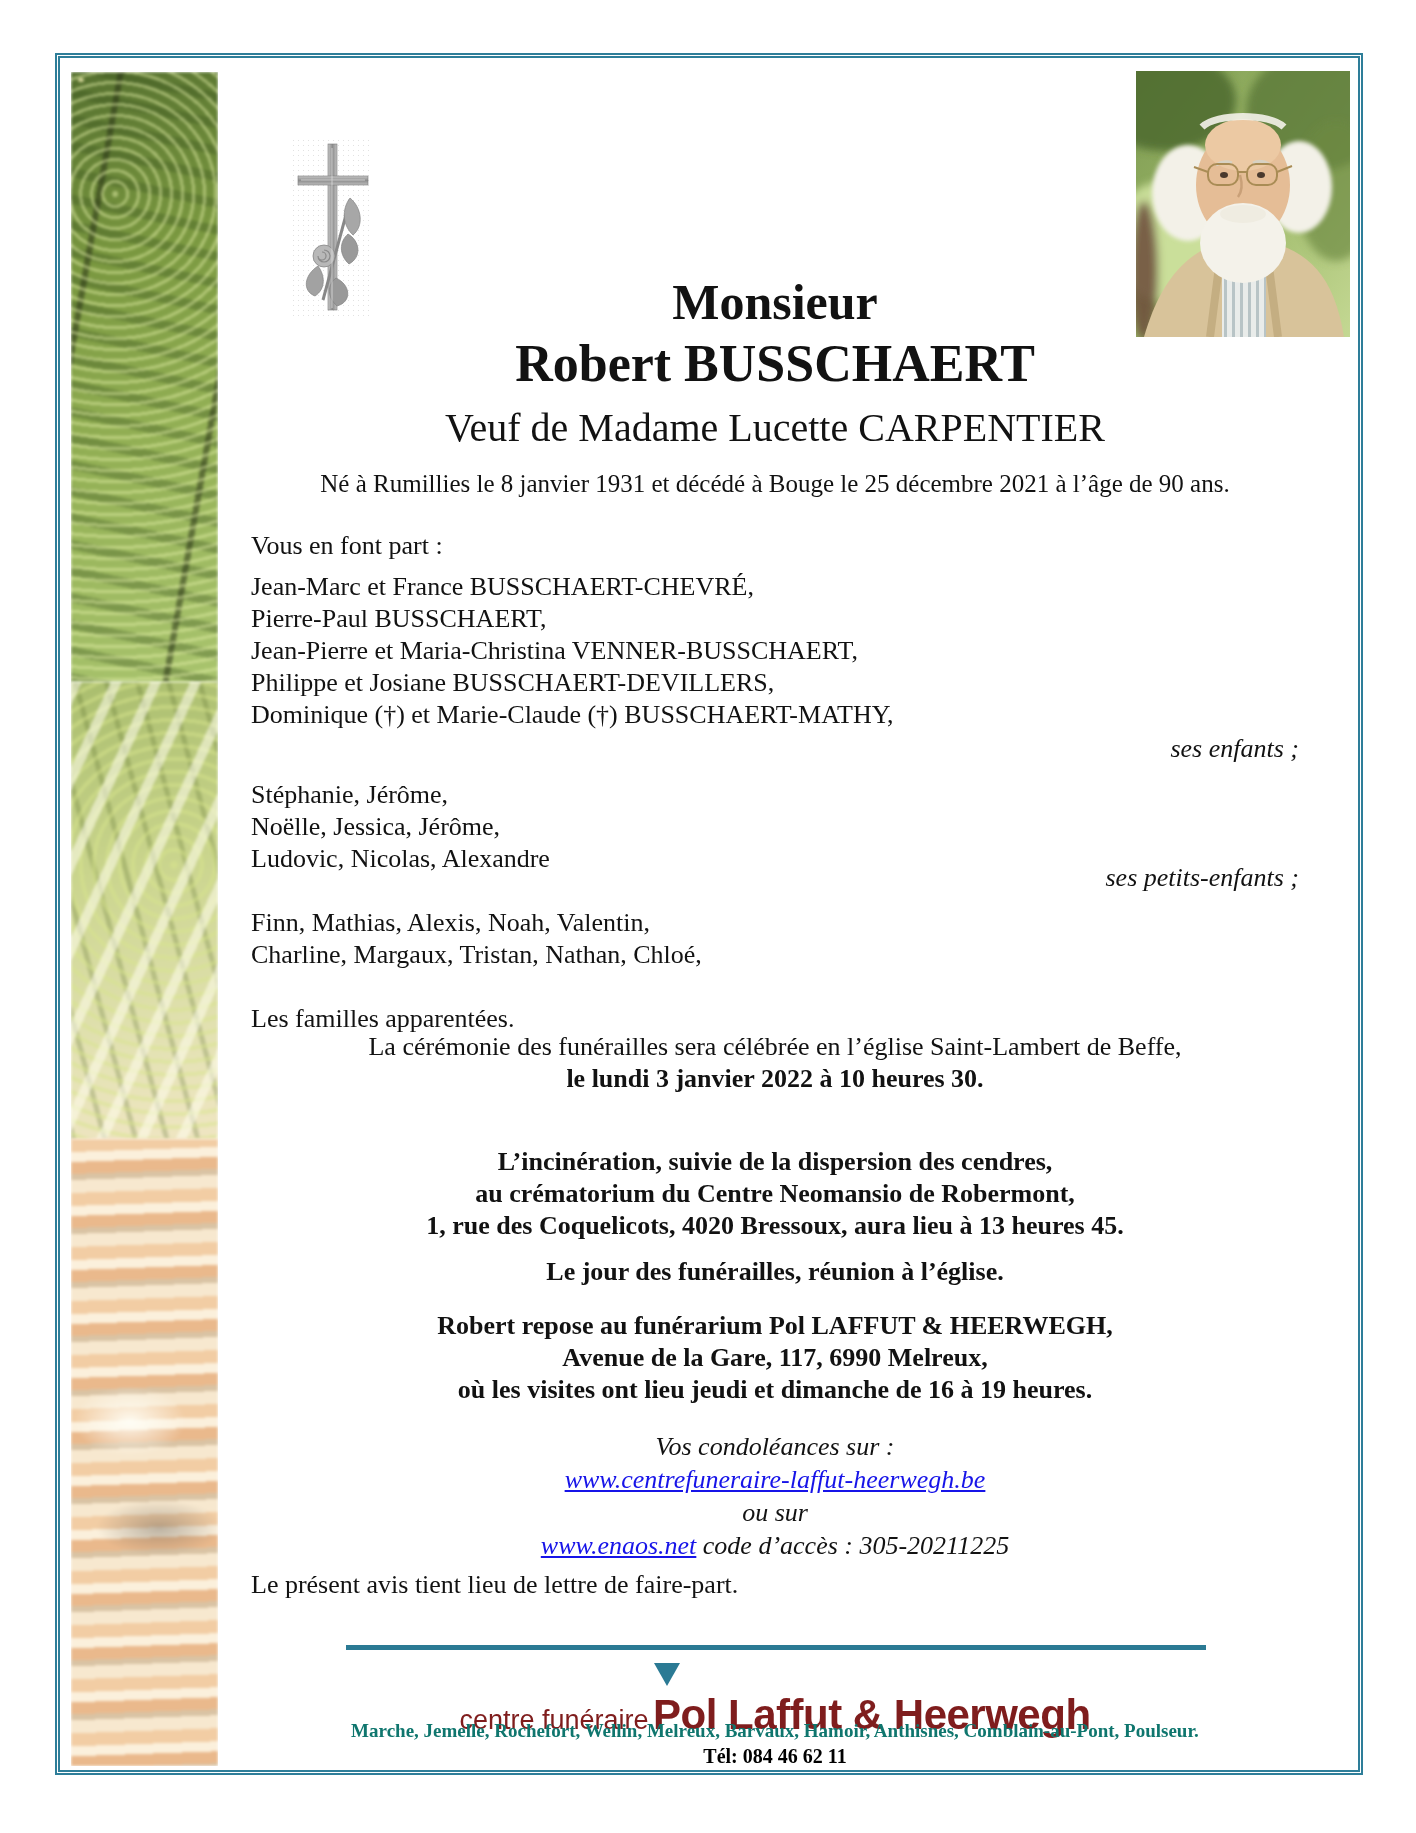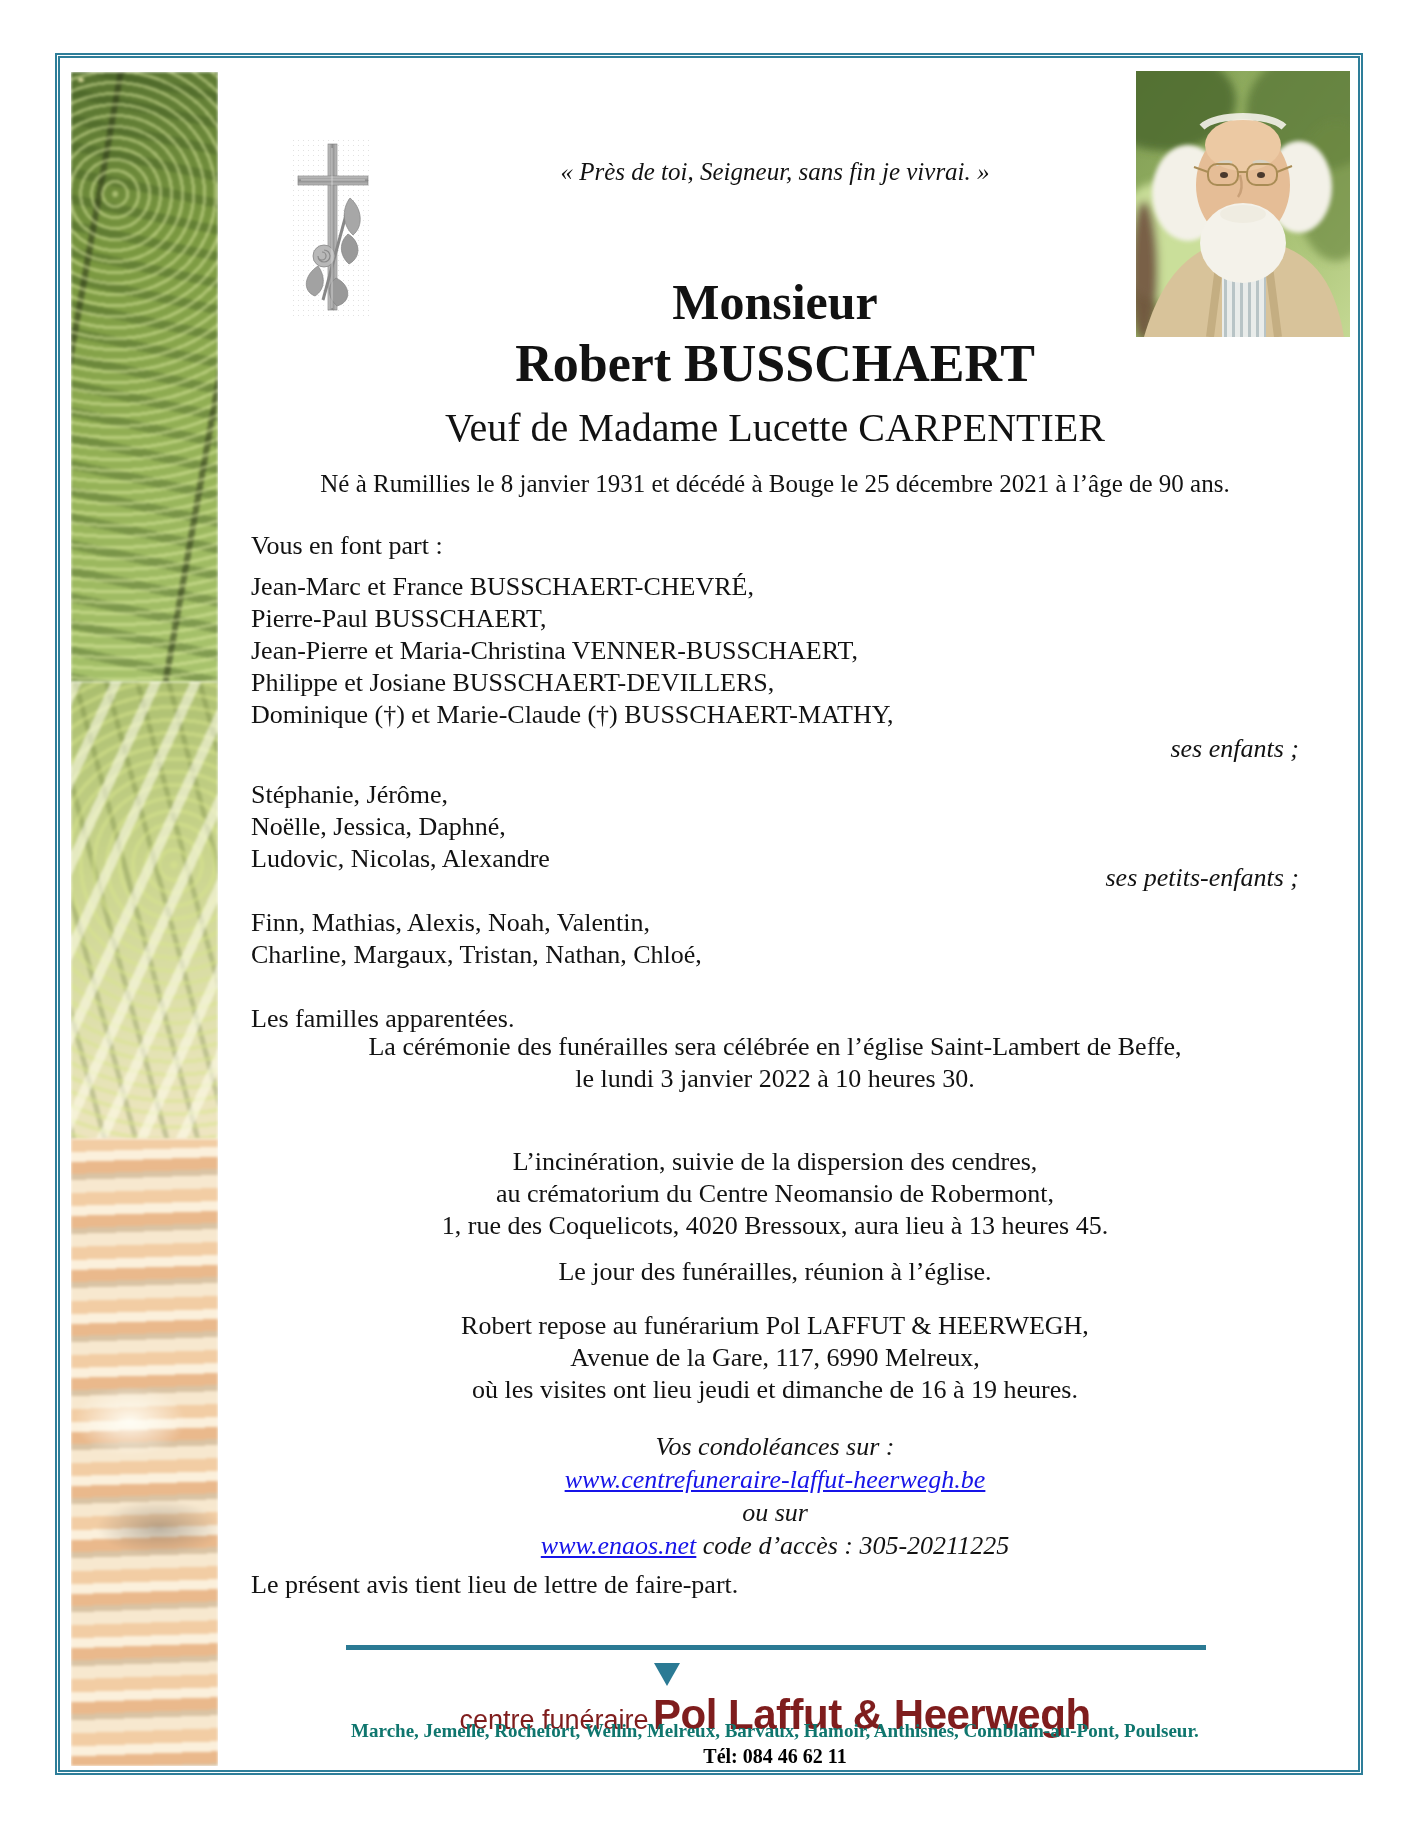--- a/index.html
+++ b/index.html
@@ -47,21 +47,21 @@
   .nowrap{white-space:nowrap;}
   .quote{top:100px;font-style:italic;font-size:25px;}
   .t-title{top:213px;font-size:50px;font-weight:bold;line-height:62px;}
   .t-name{top:275px;font-size:52px;font-weight:bold;line-height:62px;}
   .t-rel{top:341px;font-size:40px;line-height:58px;}
   .life{top:412px;font-size:25px;}
   .intro{top:473px;font-size:26px;}
   .list{font-size:26px;line-height:32px;}
   .lbl{font-size:26px;font-style:italic;}
   .cer{font-size:26px;line-height:32px;}
-  .bold{font-weight:normal;}
+  .bold{font-weight:bold;}
   .ital{font-style:italic;}
   a.doclink{color:#1714e8;text-decoration:underline;}
   .notice{top:1512px;font-size:26px;}
   .rule{position:absolute;left:286px;top:1587px;width:860px;height:5px;background:#2b7a94;}
   .tri{position:absolute;left:594px;top:1605px;width:0;height:0;
        border-left:13px solid transparent;border-right:13px solid transparent;border-top:23px solid #2b7a94;}
   .brand{top:1633px;color:#7f1d1d;font-family:"Liberation Sans","DejaVu Sans",sans-serif;}
   .brand .prefix{font-size:27px;}
   .brand .name{font-size:42px;font-weight:bold;letter-spacing:-0.5px;}
   .cities{top:1662px;font-size:19px;font-weight:bold;color:#0f766e;}
@@ -149,42 +149,41 @@
         <ellipse cx="125" cy="104" rx="4" ry="3" fill="#4a3a2e"></ellipse>
         <path d="M80,94 q8,-5 16,-2 M117,92 q8,-4 16,1" stroke="#d8d2c2" stroke-width="3" fill="none"></path>
         <path d="M104,104 q4,14 -2,22" stroke="#c9a078" stroke-width="2.5" fill="none"></path>
         <rect x="72" y="93" width="30" height="21" rx="9" fill="none" stroke="#a98c55" stroke-width="2"></rect>
         <rect x="111" y="93" width="30" height="21" rx="9" fill="none" stroke="#a98c55" stroke-width="2"></rect>
         <path d="M102,101 h9 M72,101 L58,96 M141,101 L156,95" stroke="#a98c55" stroke-width="2" fill="none"></path>
       </g>
     </svg>
   </div>
 
-  <div class="col center quote nowrap" style="position:absolute;">« Près de toi, Seigneur, sans fin je vivrai. »</div>
 
   <div class="col center t-title nowrap" style="position:absolute;text-align:center;">Monsieur</div>
   <div class="col center t-name nowrap" style="position:absolute;">Robert BUSSCHAERT</div>
   <div class="col center t-rel nowrap" style="position:absolute;">Veuf de Madame Lucette CARPENTIER</div>
 
   <div class="col center life nowrap" style="position:absolute;">Né à Rumillies le 8 janvier 1931 et décédé à Bouge le 25 décembre 2021 à l’âge de 90 ans.</div>
 
   <div class="col intro nowrap" style="position:absolute;">Vous en font part :</div>
 
   <div class="col list" style="position:absolute;top:513px;">
     <div class="nowrap">Jean-Marc et France BUSSCHAERT-CHEVRÉ,</div>
     <div class="nowrap">Pierre-Paul BUSSCHAERT,</div>
     <div class="nowrap">Jean-Pierre et Maria-Christina VENNER-BUSSCHAERT,</div>
     <div class="nowrap">Philippe et Josiane BUSSCHAERT-DEVILLERS,</div>
     <div class="nowrap">Dominique (†) et Marie-Claude (†) BUSSCHAERT-MATHY,</div>
   </div>
   <div class="col right lbl nowrap" style="position:absolute;top:676px;">ses enfants ;</div>
 
   <div class="col list" style="position:absolute;top:721px;">
     <div class="nowrap">Stéphanie, Jérôme,</div>
-    <div class="nowrap">Noëlle, Jessica, Daphné,</div>
+    <div class="nowrap">Noëlle, Jessica, Jérôme,</div>
     <div class="nowrap">Ludovic, Nicolas, Alexandre</div>
   </div>
   <div class="col right lbl nowrap" style="position:absolute;top:805px;">ses petits-enfants ;</div>
 
   <div class="col list" style="position:absolute;top:849px;">
     <div class="nowrap">Finn, Mathias, Alexis, Noah, Valentin,</div>
     <div class="nowrap">Charline, Margaux, Tristan, Nathan, Chloé,</div>
   </div>
 
   <div class="col list nowrap" style="position:absolute;top:945px;">Les familles apparentées.</div>

